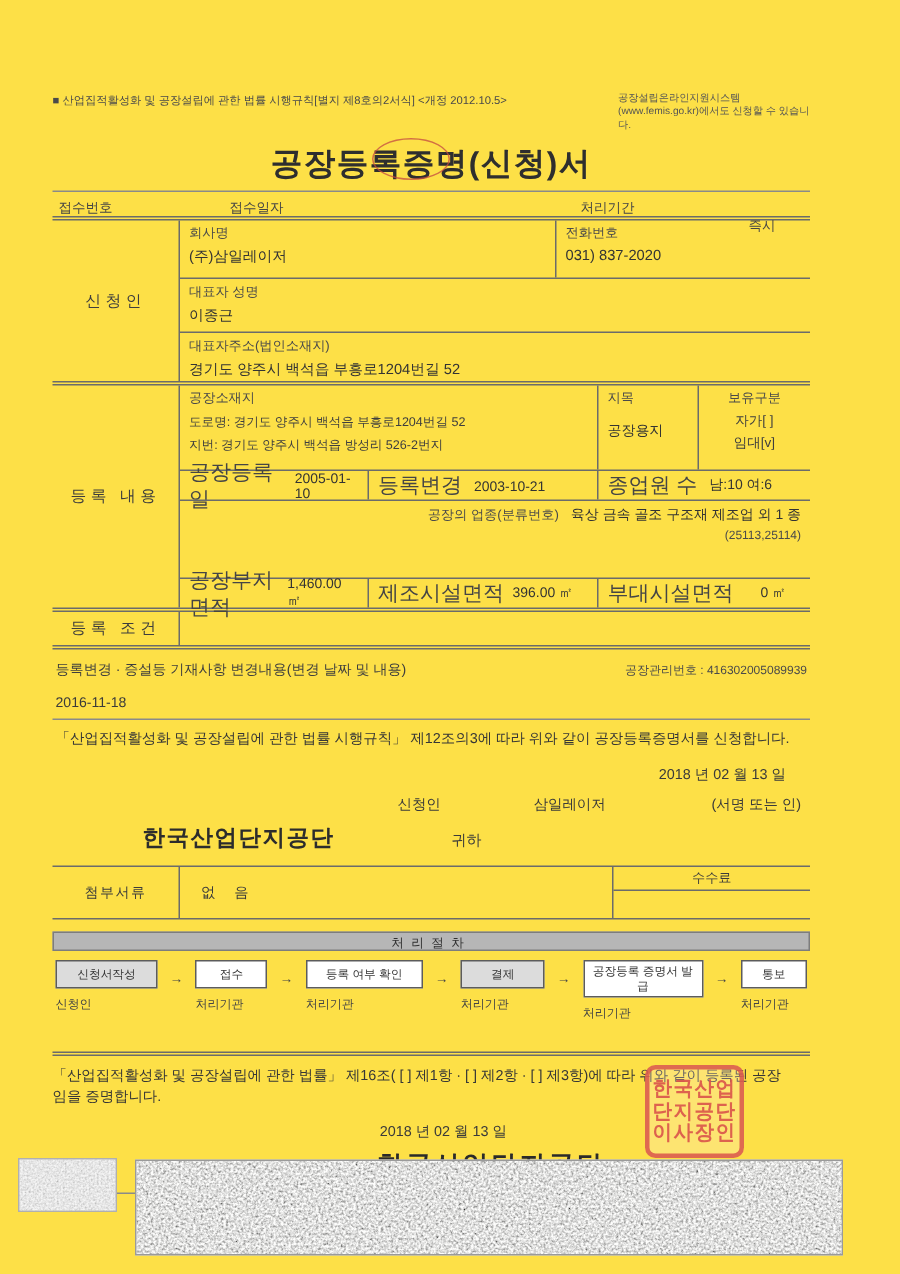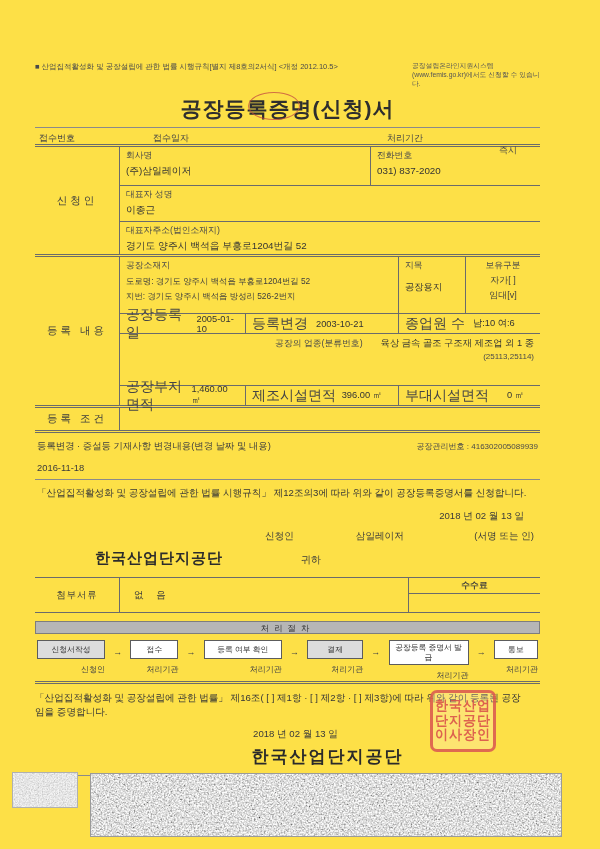--- a/index.html
+++ b/index.html
@@ -60,21 +60,21 @@
   .boyu-cell .fl { text-align:center; }
   .boyu-opt { font-size:9px; margin-top:2px; color:#3e3e3e; }
   .rB2, .rB4 { height:20px; align-items:center; font-size:9px; }
   .cB1 { width:125px; display:flex; align-items:center; padding:0 6px; }
   .cB2 { flex:1; display:flex; align-items:center; padding:0 6px; height:100%; }
   .cB3 { width:142px; display:flex; align-items:center; padding:0 6px; height:100%; }
   .cB1 .lbl, .cB2 .lbl, .cB3 .lbl { font-size:14px; color:#454545; }
   .cB1 .val, .cB2 .val, .cB3 .val { font-size:9.3px; color:#333; margin-left:8px; }
   .rB3 { height:52px; flex-direction:column; align-items:flex-end; }
   .ind-line { display:flex; align-items:baseline; }
-  .ind-val { font-size:9.3px; color:#333; margin-left:18px; }
+  .ind-val { font-size:9.3px; color:#333; margin-left:8px; }
   .ind-codes { font-size:8px; color:#4a4a4a; margin-top:2px; }
   .area-val { margin-left:auto !important; margin-right:10px; }
 
   .rC1 { height:22px; }
 
   
   .changes { border-bottom:1px solid #8a8a8a; padding:7px 2px 6px; }
   .chg-row1 { display:flex; justify-content:space-between; align-items:baseline; }
   .chg-label { font-size:9.4px; color:#3e3e3e; }
   .chg-mgmt { font-size:8px; color:#4a4a4a; }
@@ -90,28 +90,28 @@
   .rq-signnote { margin-left:auto; padding-right:4px; }
   .req-agency-row { display:flex; align-items:baseline; margin-top:6px; }
   .rq-agency { font-size:15px; font-weight:bold; letter-spacing:1px; margin-left:58px; color:#2c2c2c; }
   .rq-to { font-size:10px; margin-left:78px; color:#3a3a3a; }
 
   
   .fee { display:flex; border-top:1px solid #6b6b6b; border-bottom:1px solid #6b6b6b; height:36px; margin-top:9px; }
   .fee-label { width:85px; border-right:1px solid #6b6b6b; display:flex; align-items:center; justify-content:center; font-size:9.3px; letter-spacing:1px; }
   .fee-value { flex:1; display:flex; align-items:center; padding-left:14px; font-size:9.5px; letter-spacing:5px; }
   .fee-col { width:132px; border-left:1px solid #6b6b6b; display:flex; flex-direction:column; }
-  .fee-head { height:16px; border-bottom:1px solid #6b6b6b; text-align:center; font-size:8.8px; line-height:15px;font-weight:bold; }
+  .fee-head { height:16px; border-bottom:1px solid #6b6b6b; text-align:center; font-size:8.8px; line-height:15px; }
   .fee-empty { flex:1; }
 
   
-  .proc { border-bottom:3px double #6b6b6b; padding-bottom:0; margin-top:8px; }
+  .proc { border-bottom:3px double #6b6b6b; padding-bottom:20px; margin-top:8px; }
   .proc-bar { height:13px; background:#b6b6b6; border:1px solid #7d7d7d; text-align:center; font-size:8.4px; line-height:12px; letter-spacing:5px; color:#2f2f2f; }
   .proc-flow { display:flex; justify-content:space-between; align-items:flex-start; margin-top:6px; padding:0 2px; }
-  .step { display:flex; flex-direction:column; align-items:flex-end; gap:5px; }
+  .step { display:flex; flex-direction:column; align-items:flex-start; gap:5px; }
   .step-box { border:1px solid #5c5c5c; background:#fff; font-size:7.8px; line-height:1.2; text-align:center; display:flex; align-items:center; justify-content:center; min-height:19px; padding:2px 3px; color:#333; }
   .step-box.shaded { background:#dcdcdc; }
   .s0 .step-box { width:68px; } .s1 .step-box { width:48px; } .s2 .step-box { width:78px; }
   .s3 .step-box { width:56px; } .s4 .step-box { width:80px; } .s5 .step-box { width:44px; }
   .step-actor { font-size:8px; color:#444; }
   .flow-arrow { font-size:9px; margin-top:7px; color:#444; }
 
   
   .cert { position:relative; padding-top:7px; }
   .cert-statement { font-size:9.6px; line-height:1.45; color:#363636; width:98%; }

